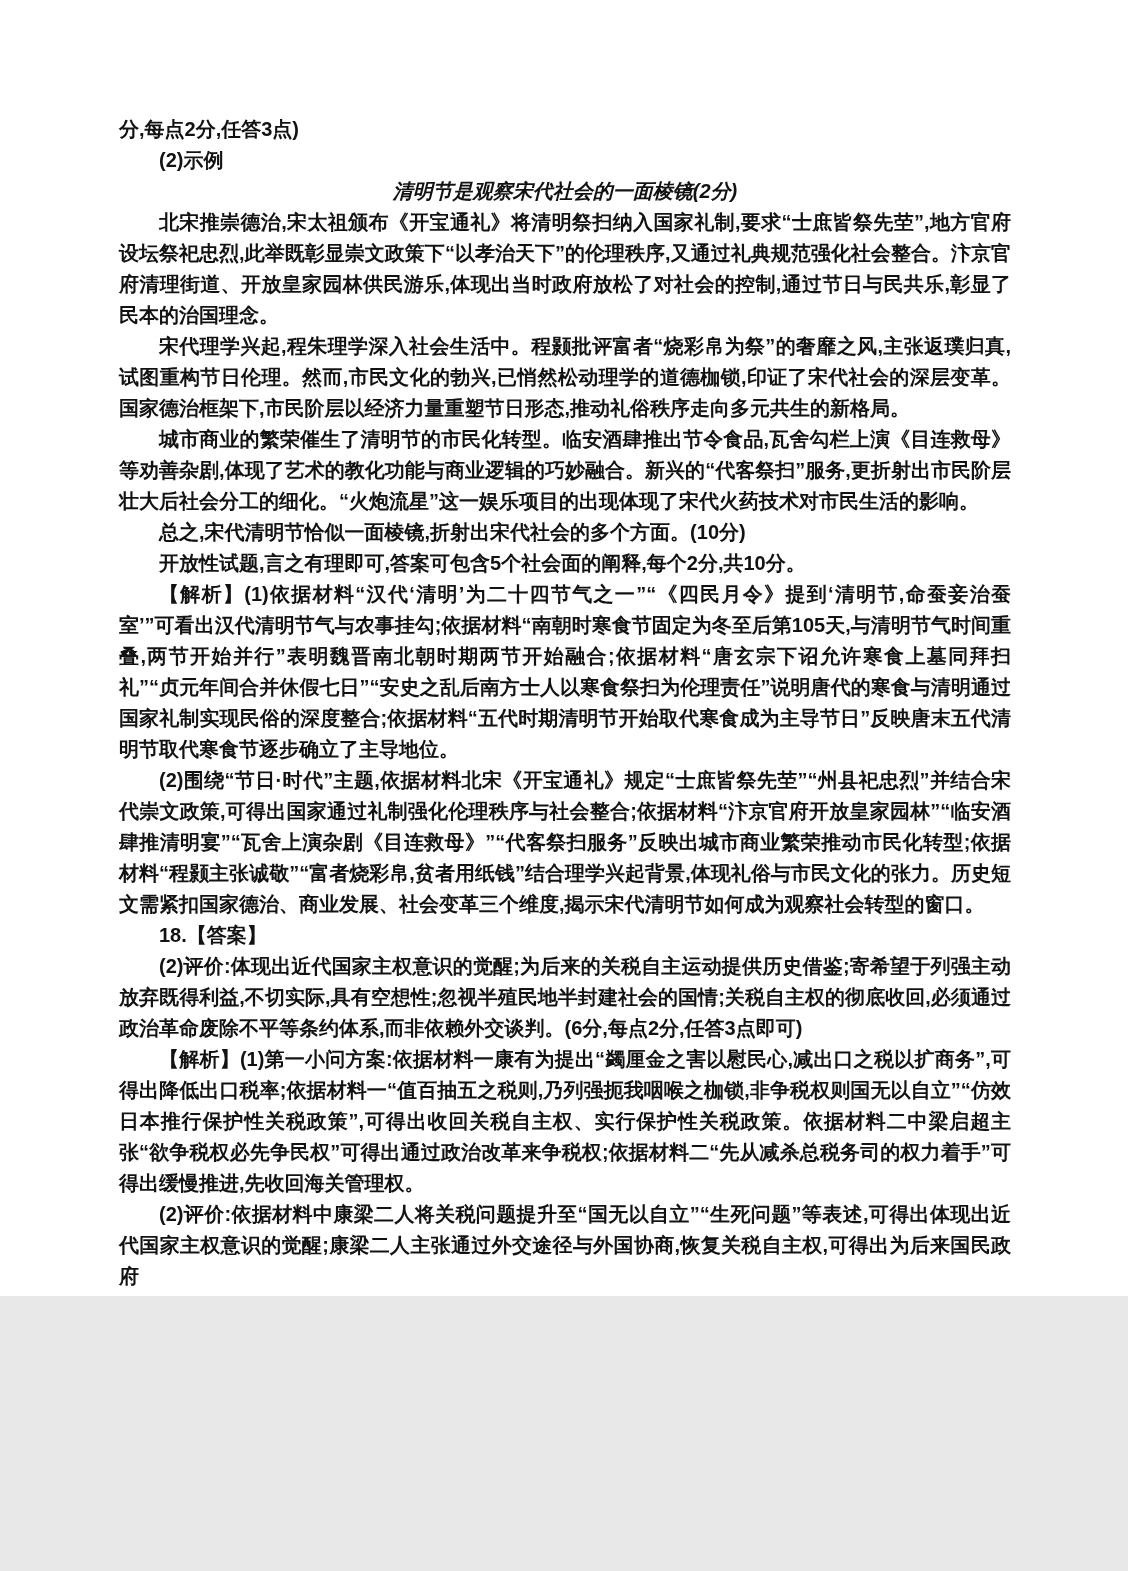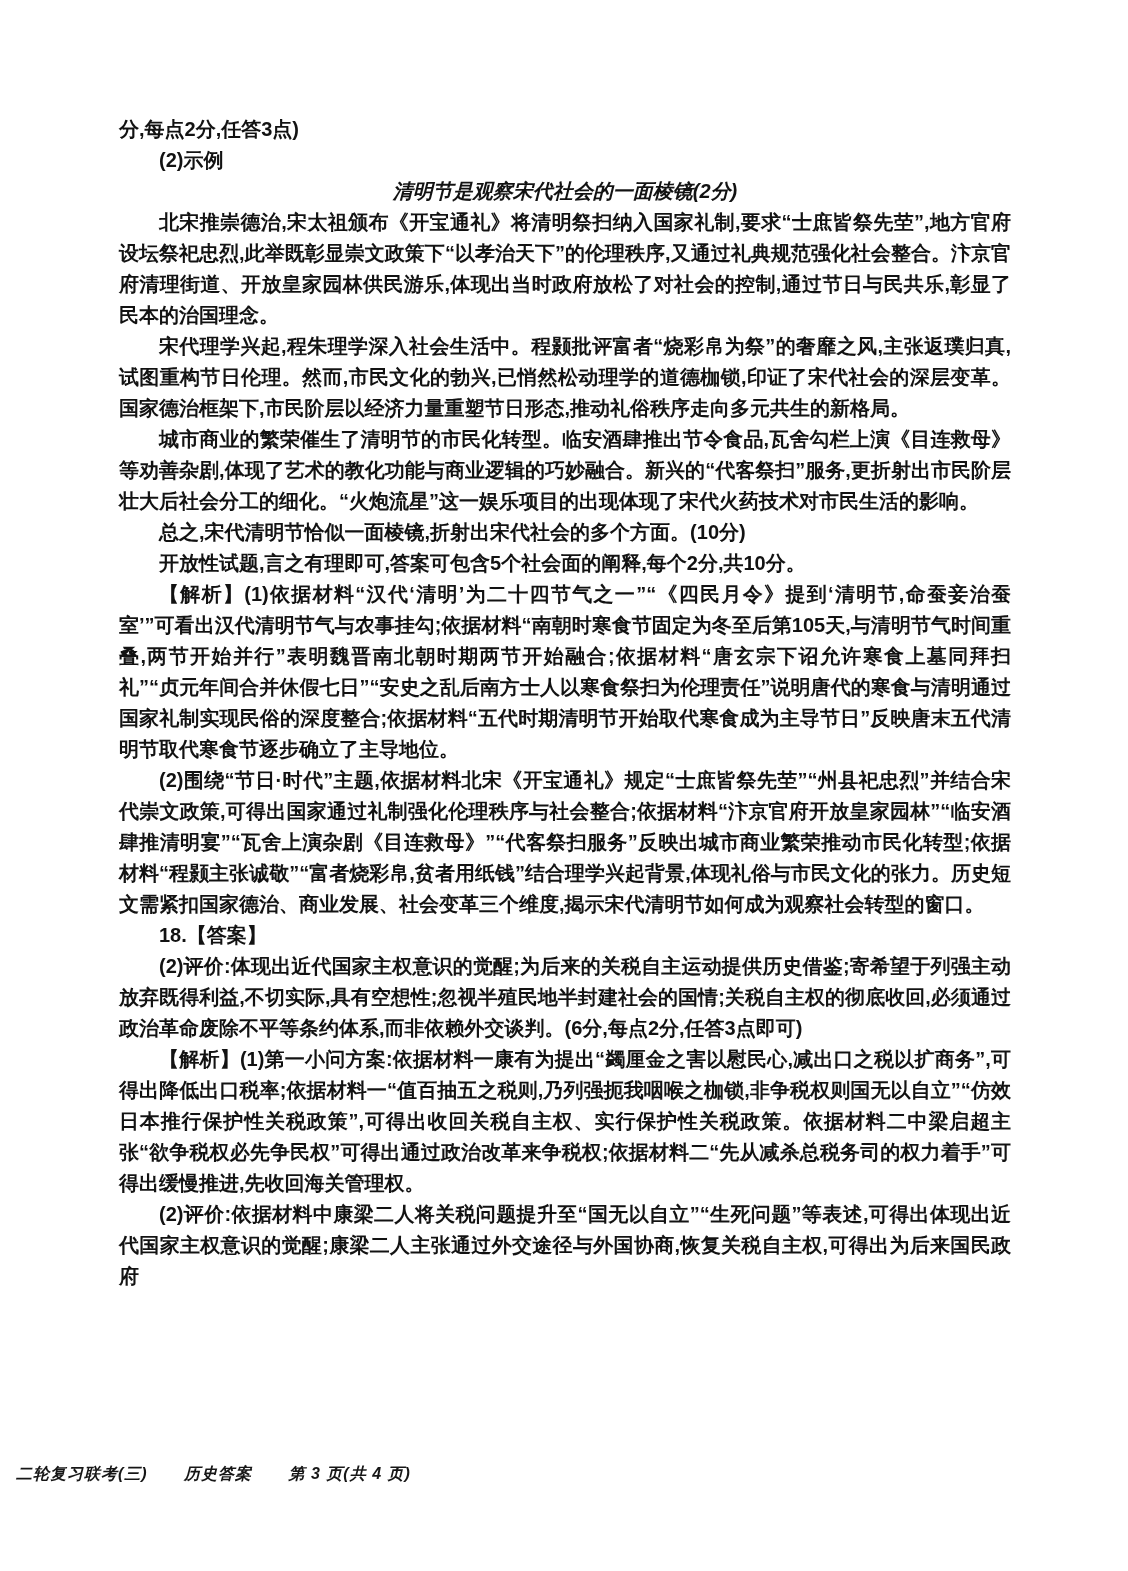--- a/index.html
+++ b/index.html
@@ -3,21 +3,21 @@
 <meta charset="utf-8">
 <style>
   html, body {
     margin: 0;
     padding: 0;
     background: #e8e8e8;
   }
   .page {
     position: relative;
     width: 1128px;
-    height: 1571px;
+    height: 1296px;
     background: #ffffff;
     font-family: "Liberation Sans", sans-serif;
     color: #121212;
     overflow: hidden;
   }
   .text-area {
     position: absolute;
     left: 119px;
     top: 114px;
     width: 892px;

